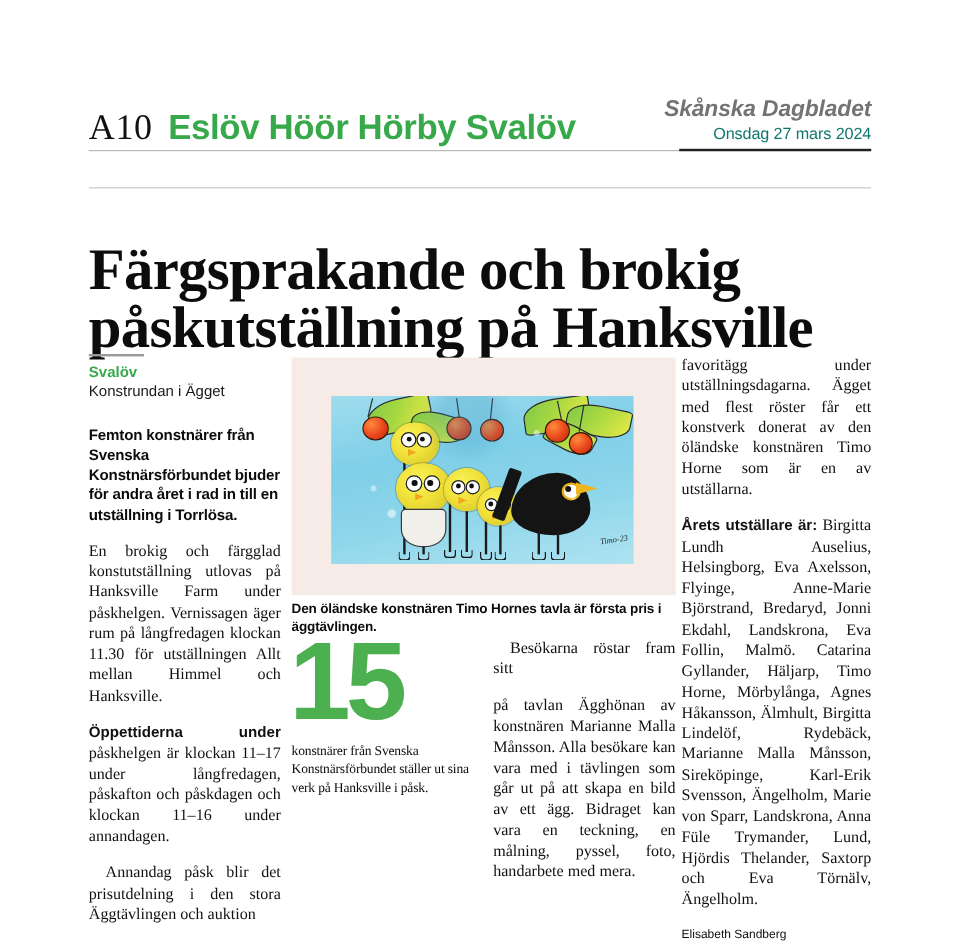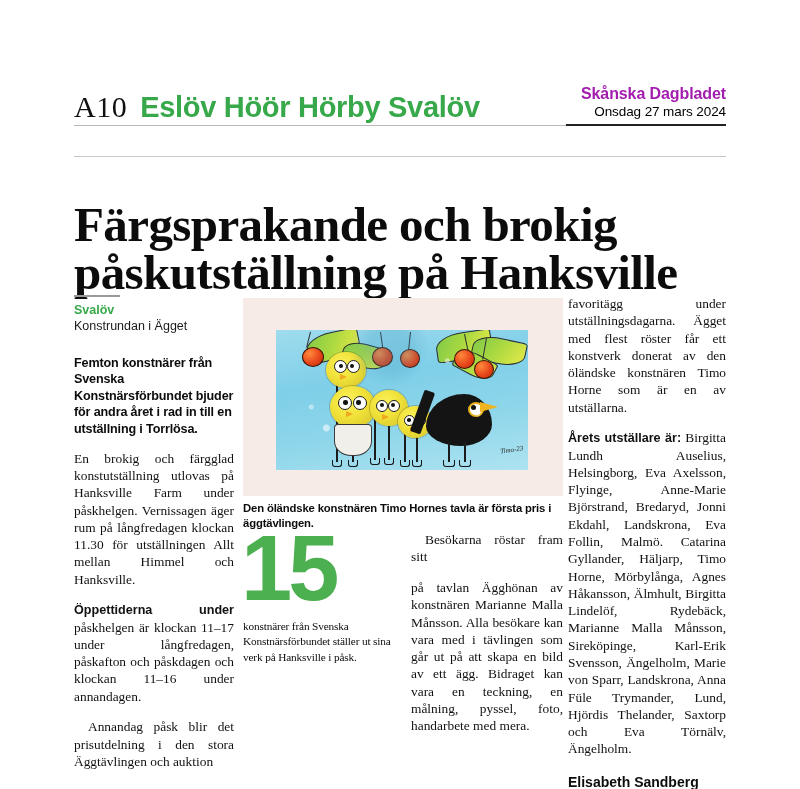--- a/index.html
+++ b/index.html
@@ -54,29 +54,30 @@
     line-height: 1;
     letter-spacing: -0.3px;
   }
   .masthead-right {
     text-align: right;
     font-family: "Liberation Sans", "DejaVu Sans", sans-serif;
     line-height: 1.25;
     padding-bottom: 1px;
   }
   .paper-name {
-    font-size: 16px;
-    font-weight: bold;
-    color: #a21caf;
+    font-size: 19px;
+    font-weight: bold;
+    color: #737373;
     letter-spacing: -0.1px;
+    font-style: italic;
   }
   .paper-date {
     font-size: 13.5px;
     font-weight: normal;
-    color: #000000;
+    color: #0f766e;
     letter-spacing: -0.1px;
   }
 
   .rule-top {
     position: absolute;
     left: 74px;
     top: 113px;
     width: 652px;
     height: 1px;
     background: #b9b9b9;
@@ -224,22 +225,22 @@
     width: 164px;
     font-family: Liberation Serif, serif;
     font-size: 11.3px;
     line-height: 1.36;
     color: #0c0c0c;
     letter-spacing: -0.15px;
   }
 
   .byline {
     font-family: "Liberation Sans", "DejaVu Sans", sans-serif;
-    font-weight: bold;
-    font-size: 14px;
+    font-weight: normal;
+    font-size: 10px;
     color: #0c0c0c;
     margin-top: 16px;
   }
   .subhead-run {
     font-family: "Liberation Sans", "DejaVu Sans", sans-serif;
     font-weight: bold;
     font-size: 12.6px;
   }
 
   

